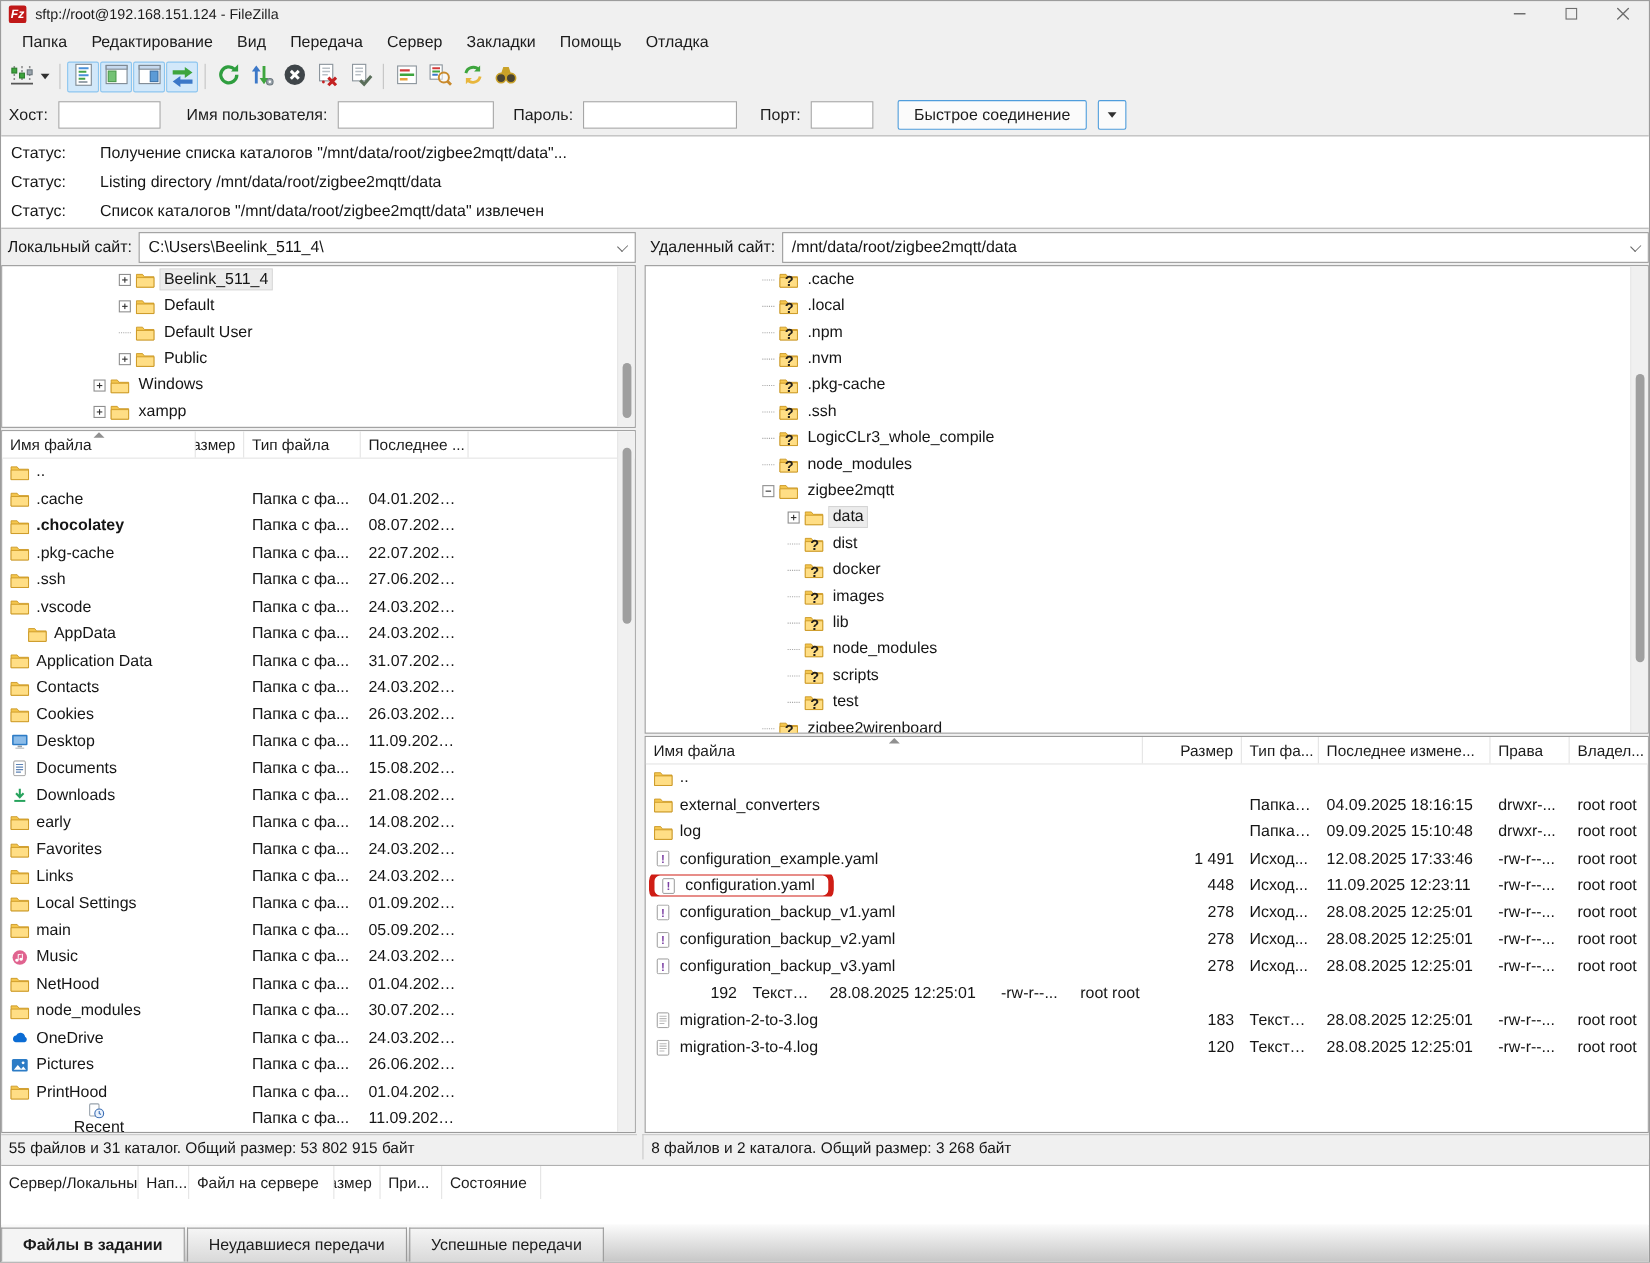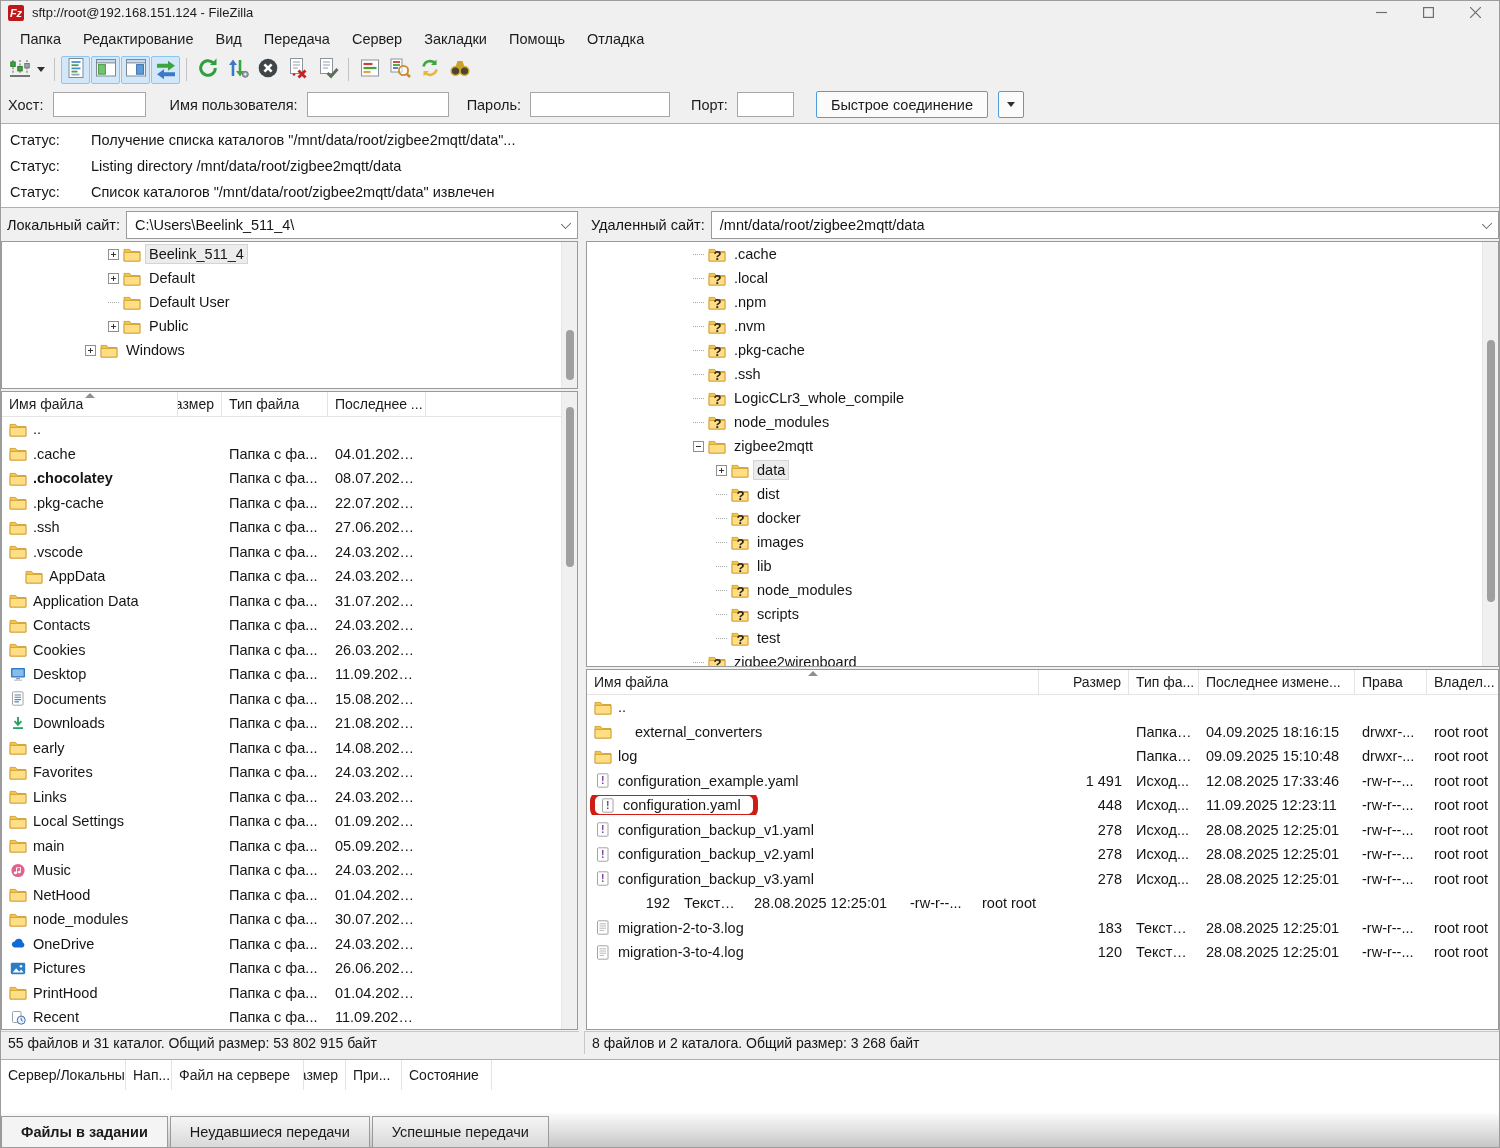--- a/index.html
+++ b/index.html
@@ -318,20 +318,28 @@
           <span class="tree-label">Public</span>
         </div>
         <div class="tree-row" style="padding-left: 83px;">
           <span class="expander plus"></span>
           <span class="tree-icon"><svg viewBox="0 0 17 14" width="18" height="15">
   <path d="M1 2.2 h5.2 l1.6 2 H16 v9 H1 z" fill="#f4c64f" stroke="#c8921c" stroke-width="0.7"></path>
   <path d="M1 5 h15 v8.2 H1 z" fill="#ffde85" stroke="#c8921c" stroke-width="0.7"></path>
   </svg></span>
           <span class="tree-label">Windows</span>
         </div>
+        <div class="tree-row" style="padding-left: 83px;">
+          <span class="expander plus"></span>
+          <span class="tree-icon"><svg viewBox="0 0 17 14" width="18" height="15">
+  <path d="M1 2.2 h5.2 l1.6 2 H16 v9 H1 z" fill="#f4c64f" stroke="#c8921c" stroke-width="0.7"></path>
+  <path d="M1 5 h15 v8.2 H1 z" fill="#ffde85" stroke="#c8921c" stroke-width="0.7"></path>
+  </svg></span>
+          <span class="tree-label">xampp</span>
+        </div>
       </div>
     <div class="sbar">
         <div class="sthumb" style="top:88px;height:50px"></div>
       </div>
   </div>
   <div class="box" id="remote-tree">
     <div id="remote-tree-rows">
         <div class="tree-row" style="padding-left: 106px;">
           <span class="tree-dash"></span>
           <span class="tree-icon"><svg viewBox="0 0 17 14" width="18" height="15">
@@ -800,21 +808,21 @@
   <path d="M1 2.2 h5.2 l1.6 2 H16 v9 H1 z" fill="#f4c64f" stroke="#c8921c" stroke-width="0.7"></path>
   <path d="M1 5 h15 v8.2 H1 z" fill="#ffde85" stroke="#c8921c" stroke-width="0.7"></path>
   </svg></span>
             <span>PrintHood</span>
           </div>
           <div class="fcell right" style="width: 44px;"></div>
           <div class="fcell" style="width: 106px;">Папка с фа...</div>
           <div class="fcell" style="width: 98px;">01.04.2024 ...</div>
         </div>
         <div class="frow">
-          <div class="fcell name" style="width: 176px;">
+          <div class="fcell name" style="width: 176px; flex-direction: column;">
             <span class="ficon"><svg viewBox="0 0 16 15" width="18" height="15">
                 <rect x="2.5" y="1.5" width="8.5" height="11" rx="1" fill="#fff" stroke="#98a2ac"></rect>
                 <circle cx="11.2" cy="10.2" r="4" fill="#eaf2fc" stroke="#3c6eb4" stroke-width="1"></circle>
                 <path d="M11.2 7.9 v2.3 l1.6 1" stroke="#3c6eb4" stroke-width="1" fill="none"></path>
               </svg></span>
             <span>Recent</span>
           </div>
           <div class="fcell right" style="width: 44px;"></div>
           <div class="fcell" style="width: 106px;">Папка с фа...</div>
           <div class="fcell" style="width: 98px;">11.09.2025 ...</div>
@@ -855,21 +863,21 @@
   </svg></span>
             <span>..</span>
           </div>
           <div class="fcell right" style="width: 90px;"></div>
           <div class="fcell" style="width: 70px;"></div>
           <div class="fcell" style="width: 156px;"></div>
           <div class="fcell" style="width: 72px;"></div>
           <div class="fcell" style="width: 76px;"></div>
         </div>
         <div class="frow">
-          <div class="fcell name" style="width: 452px; gap: 17px;">
+          <div class="fcell name" style="width: 452px;">
             <span class="ficon"><svg viewBox="0 0 17 14" width="18" height="15">
   <path d="M1 2.2 h5.2 l1.6 2 H16 v9 H1 z" fill="#f4c64f" stroke="#c8921c" stroke-width="0.7"></path>
   <path d="M1 5 h15 v8.2 H1 z" fill="#ffde85" stroke="#c8921c" stroke-width="0.7"></path>
   </svg></span>
             <span>external_converters</span>
           </div>
           <div class="fcell right" style="width: 90px;"></div>
           <div class="fcell" style="width: 70px;">Папка ...</div>
           <div class="fcell" style="width: 156px;">04.09.2025 18:16:15</div>
           <div class="fcell" style="width: 72px;">drwxr-...</div>

